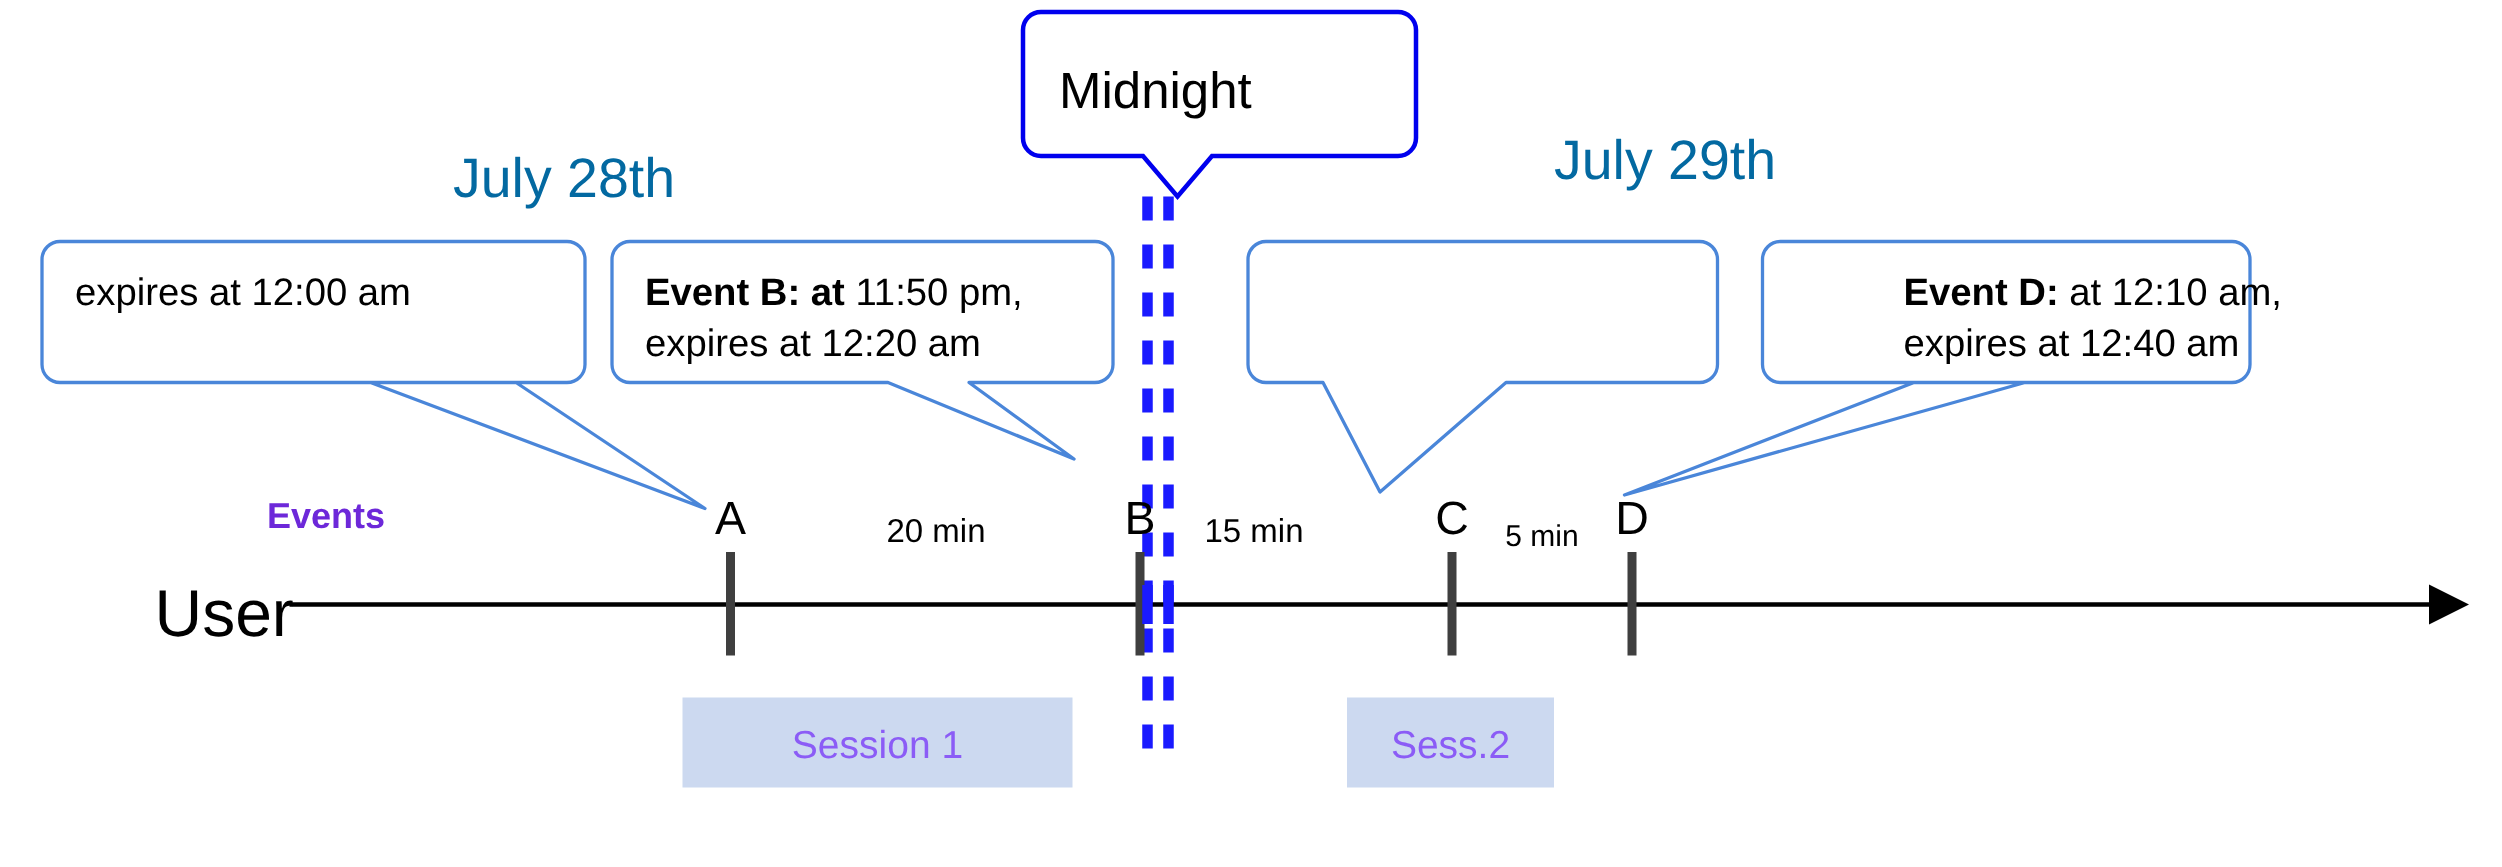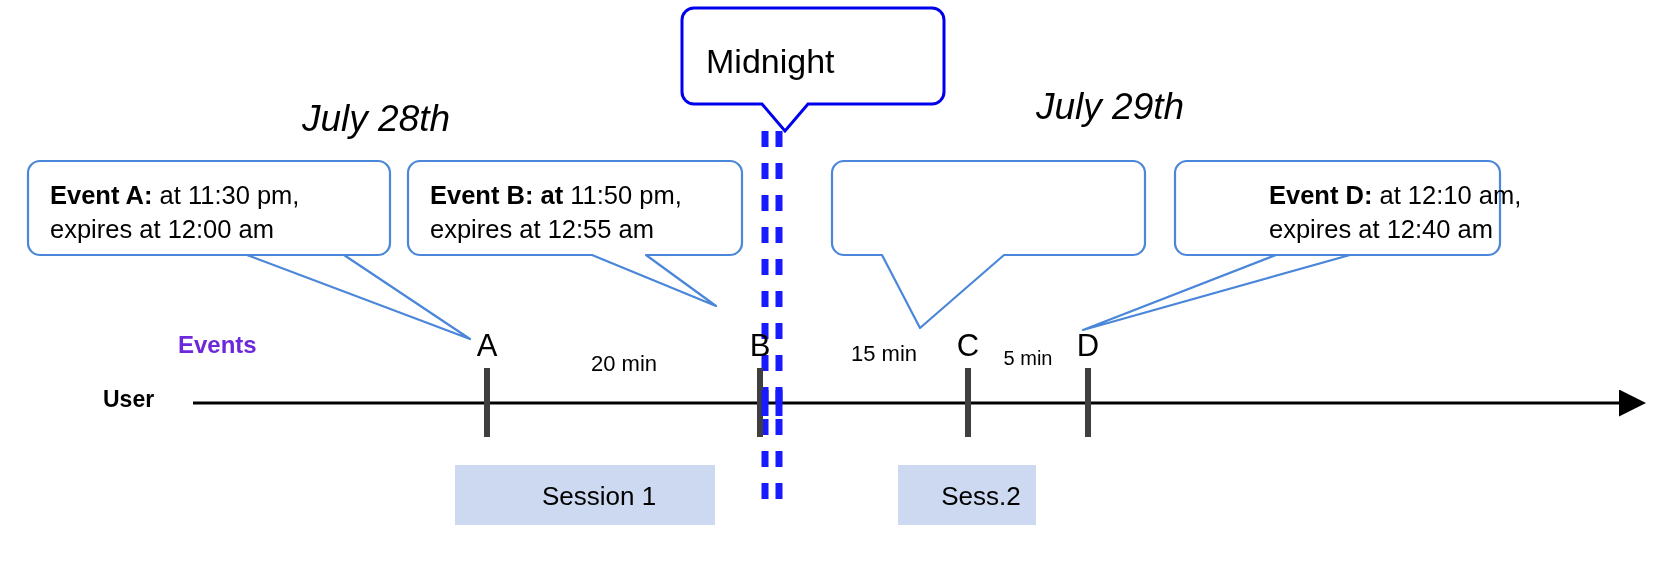--- a/index.html
+++ b/index.html
@@ -25,47 +25,45 @@
     top: 0;
     width: 1668px;
     height: 578px;
   }
 
   
   .abs { position: absolute; }
 
   .date-label {
     font-size: 37px;
-    color: #000000;
-    white-space: nowrap;
-    line-height: 1;
-    font-style: italic;
+    color: #0369a1;
+    white-space: nowrap;
+    line-height: 1;
   }
 
   .midnight-label {
     font-size: 34px;
     color: #000;
     white-space: nowrap;
     line-height: 1;
   }
 
   .callout-text {
     font-size: 25.5px;
     color: #000;
     line-height: 1.34;
     white-space: nowrap;
   }
   .callout-text b { font-weight: bold; }
 
   .axis-name {
-    font-size: 23px;
-    color: #000;
-    white-space: nowrap;
-    line-height: 1;
-    font-weight: bold;
+    font-size: 44px;
+    color: #000;
+    white-space: nowrap;
+    line-height: 1;
   }
   .events-name {
     font-size: 24px;
     color: #6d28d9;
     white-space: nowrap;
     line-height: 1;
     font-weight: bold;
   }
 
   .tick-letter {
@@ -80,25 +78,24 @@
     font-size: 22px;
     color: #000;
     white-space: nowrap;
     line-height: 1;
     text-align: center;
   }
   .interval-label.small { font-size: 20px; }
 
   .session-label {
     font-size: 26px;
-    color: #000000;
+    color: #8b5cf6;
     white-space: nowrap;
     line-height: 1;
     text-align: center;
-    padding-left: 14px;
   }
 </style>
 </head>
 <body>
 
 <div id="stage">
 
   <svg id="gfx" viewBox="0 0 1668 578">
 
     <path d="M 694,8
@@ -187,49 +184,46 @@
     <line x1="765" y1="390" x2="765" y2="416" stroke="#1a1aff" stroke-width="7"></line>
     <line x1="779" y1="390" x2="779" y2="416" stroke="#1a1aff" stroke-width="7"></line>
   </svg>
 
   <div class="abs midnight-label" style="left:706px; top:44px;">Midnight</div>
 
   <div class="abs date-label" style="left:302px; top:100px;">July 28th</div>
   <div class="abs date-label" style="left:1036px; top:88px;">July 29th</div>
 
   <div class="abs callout-text" style="left:50px; top:178px;">
-    <div>
-      <b>Event A:</b><span> at 11:30 pm,</span>
-    </div>
     <div>expires at 12:00 am</div>
   </div>
 
   <div class="abs callout-text" style="left:430px; top:178px;">
     <div>
       <b>Event B: at</b><span> 11:50 pm,</span>
     </div>
-    <div>expires at 12:55 am</div>
+    <div>expires at 12:20 am</div>
   </div>
 
 
   <div class="abs callout-text" style="left:1269px; top:178px;">
     <div>
       <b>Event D:</b><span>  at 12:10 am,</span>
     </div>
     <div>expires at 12:40 am</div>
   </div>
 
   <div class="abs events-name" style="left:178px; top:333px;">Events</div>
   <div class="abs axis-name" style="left:103px; top:388px;">User</div>
 
   <div class="abs tick-letter" style="left:457px; top:330px; width:60px;">A</div>
   <div class="abs tick-letter" style="left:730px; top:330px; width:60px;">B</div>
   <div class="abs tick-letter" style="left:938px; top:330px; width:60px;">C</div>
   <div class="abs tick-letter" style="left:1058px; top:330px; width:60px;">D</div>
 
-  <div class="abs interval-label" style="left:564px; top:353px; width:120px;">20 min</div>
-  <div class="abs interval-label" style="left:824px; top:343px; width:120px;">15 min</div>
+  <div class="abs interval-label" style="left:564px; top:343px; width:120px;">20 min</div>
+  <div class="abs interval-label" style="left:776px; top:343px; width:120px;">15 min</div>
   <div class="abs interval-label small" style="left:973px; top:348px; width:110px;">5 min</div>
 
   <div class="abs session-label" style="left:455px; top:483px; width:260px;">Session 1</div>
   <div class="abs session-label" style="left:898px; top:483px; width:138px;text-align:center;">Sess.2</div>
 
 </div>
 
 </body></html>

